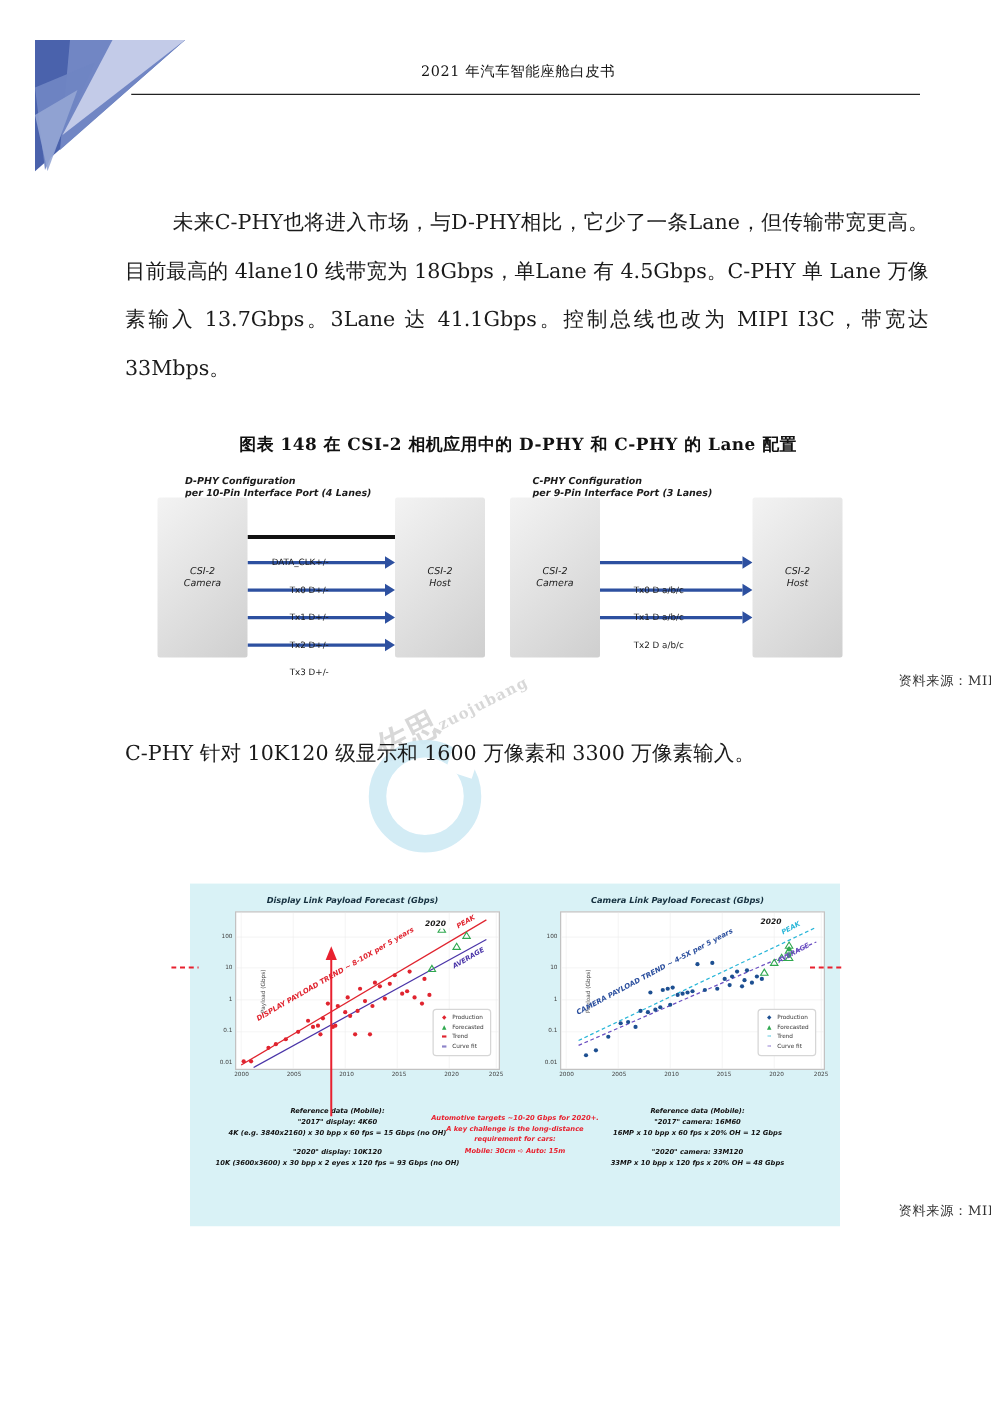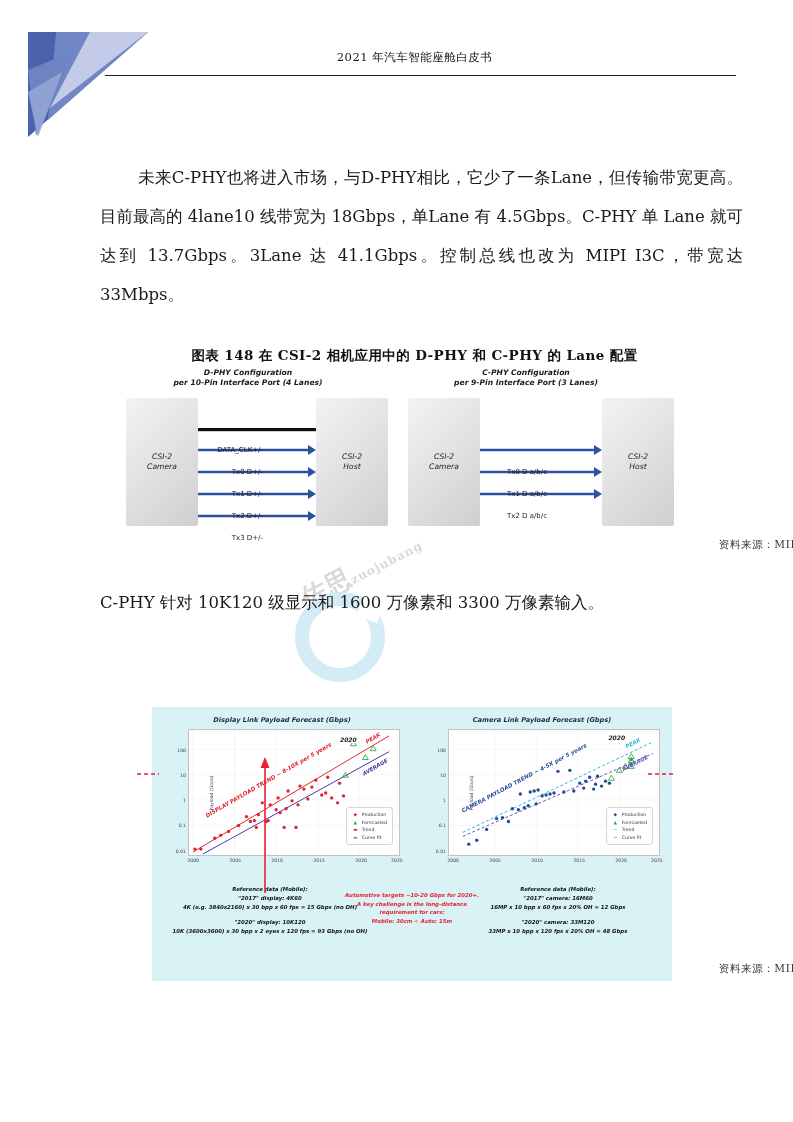--- a/index.html
+++ b/index.html
@@ -34,23 +34,23 @@
     letter-spacing:.4px;
   }
   .src-line{
     position:absolute;left:0;right:0;text-align:right;
     font-family:"DejaVu Serif", serif;font-size:10.5px;color:#333;letter-spacing:.6px;
   }
 
   
   .fig148{position:absolute;left:126px;top:368px;width:548px;height:165px;}
   .phy-head{
-    position:absolute;text-align:center;width:200px;
+    position:absolute;text-align:left;width:200px;
     font-family:"DejaVu Sans", sans-serif;font-style:italic;font-weight:bold;
-    font-size:7.6px;line-height:10px;color:#1b1b1b;
+    font-size:7.6px;line-height:10px;color:#1b1b1b;margin-top:12px;
   }
   .phy-panel{position:absolute;top:30px;height:128px;}
   .node{
     position:absolute;top:0;width:72px;height:128px;
     background:linear-gradient(135deg,#f3f3f3 0%,#e3e3e3 45%,#cfcfcf 100%);
     border-radius:2px;
     display:flex;align-items:center;justify-content:center;
     font-family:"DejaVu Sans", sans-serif;font-style:italic;font-weight:normal;
     font-size:7.6px;line-height:10.5px;color:#1d1d1d;text-align:center;
   }
@@ -146,21 +146,21 @@
       <polygon points="28,0 120,0 20,88" fill="#7186c4"></polygon>
       <polygon points="62,0 120,0 22,76" fill="#c3cbe8"></polygon>
       <polygon points="0,38 48,18 8,104" fill="#6f85c3" opacity="0.95"></polygon>
       <polygon points="0,60 34,40 10,105" fill="#94a5d4" opacity="0.9"></polygon>
     </svg>
   </div>
   <div class="header-title">2021 年汽车智能座舱白皮书</div>
   <div class="header-rule"></div>
 
   <div class="body-text">
-    <span class="ind"></span><span>未来C-PHY也将进入市场，与D-PHY相比，它少了一条Lane，但传输带宽更高。目前最高的 4lane10 线带宽为 18Gbps，单Lane 有 4.5Gbps。C-PHY 单 Lane 就可达到 13.7Gbps。3Lane 达 41.1Gbps。控制总线也改为 MIPI I3C，带宽达 33Mbps。</span>
+    <span class="ind"></span><span>未来C-PHY也将进入市场，与D-PHY相比，它少了一条Lane，但传输带宽更高。目前最高的 4lane10 线带宽为 18Gbps，单Lane 有 4.5Gbps。C-PHY 单 Lane 万像素输入 13.7Gbps。3Lane 达 41.1Gbps。控制总线也改为 MIPI I3C，带宽达 33Mbps。</span>
   </div>
 
   <div class="fig-caption" style="top:347px;">图表 148 在 CSI-2 相机应用中的 D-PHY 和 C-PHY 的 Lane 配置</div>
 
   <div class="fig148">
 
     <div class="phy-head" style="left:22px;top:0;">
       <div>D-PHY Configuration</div>
       <div>per 10-Pin Interface Port (4 Lanes)</div>
     </div>

